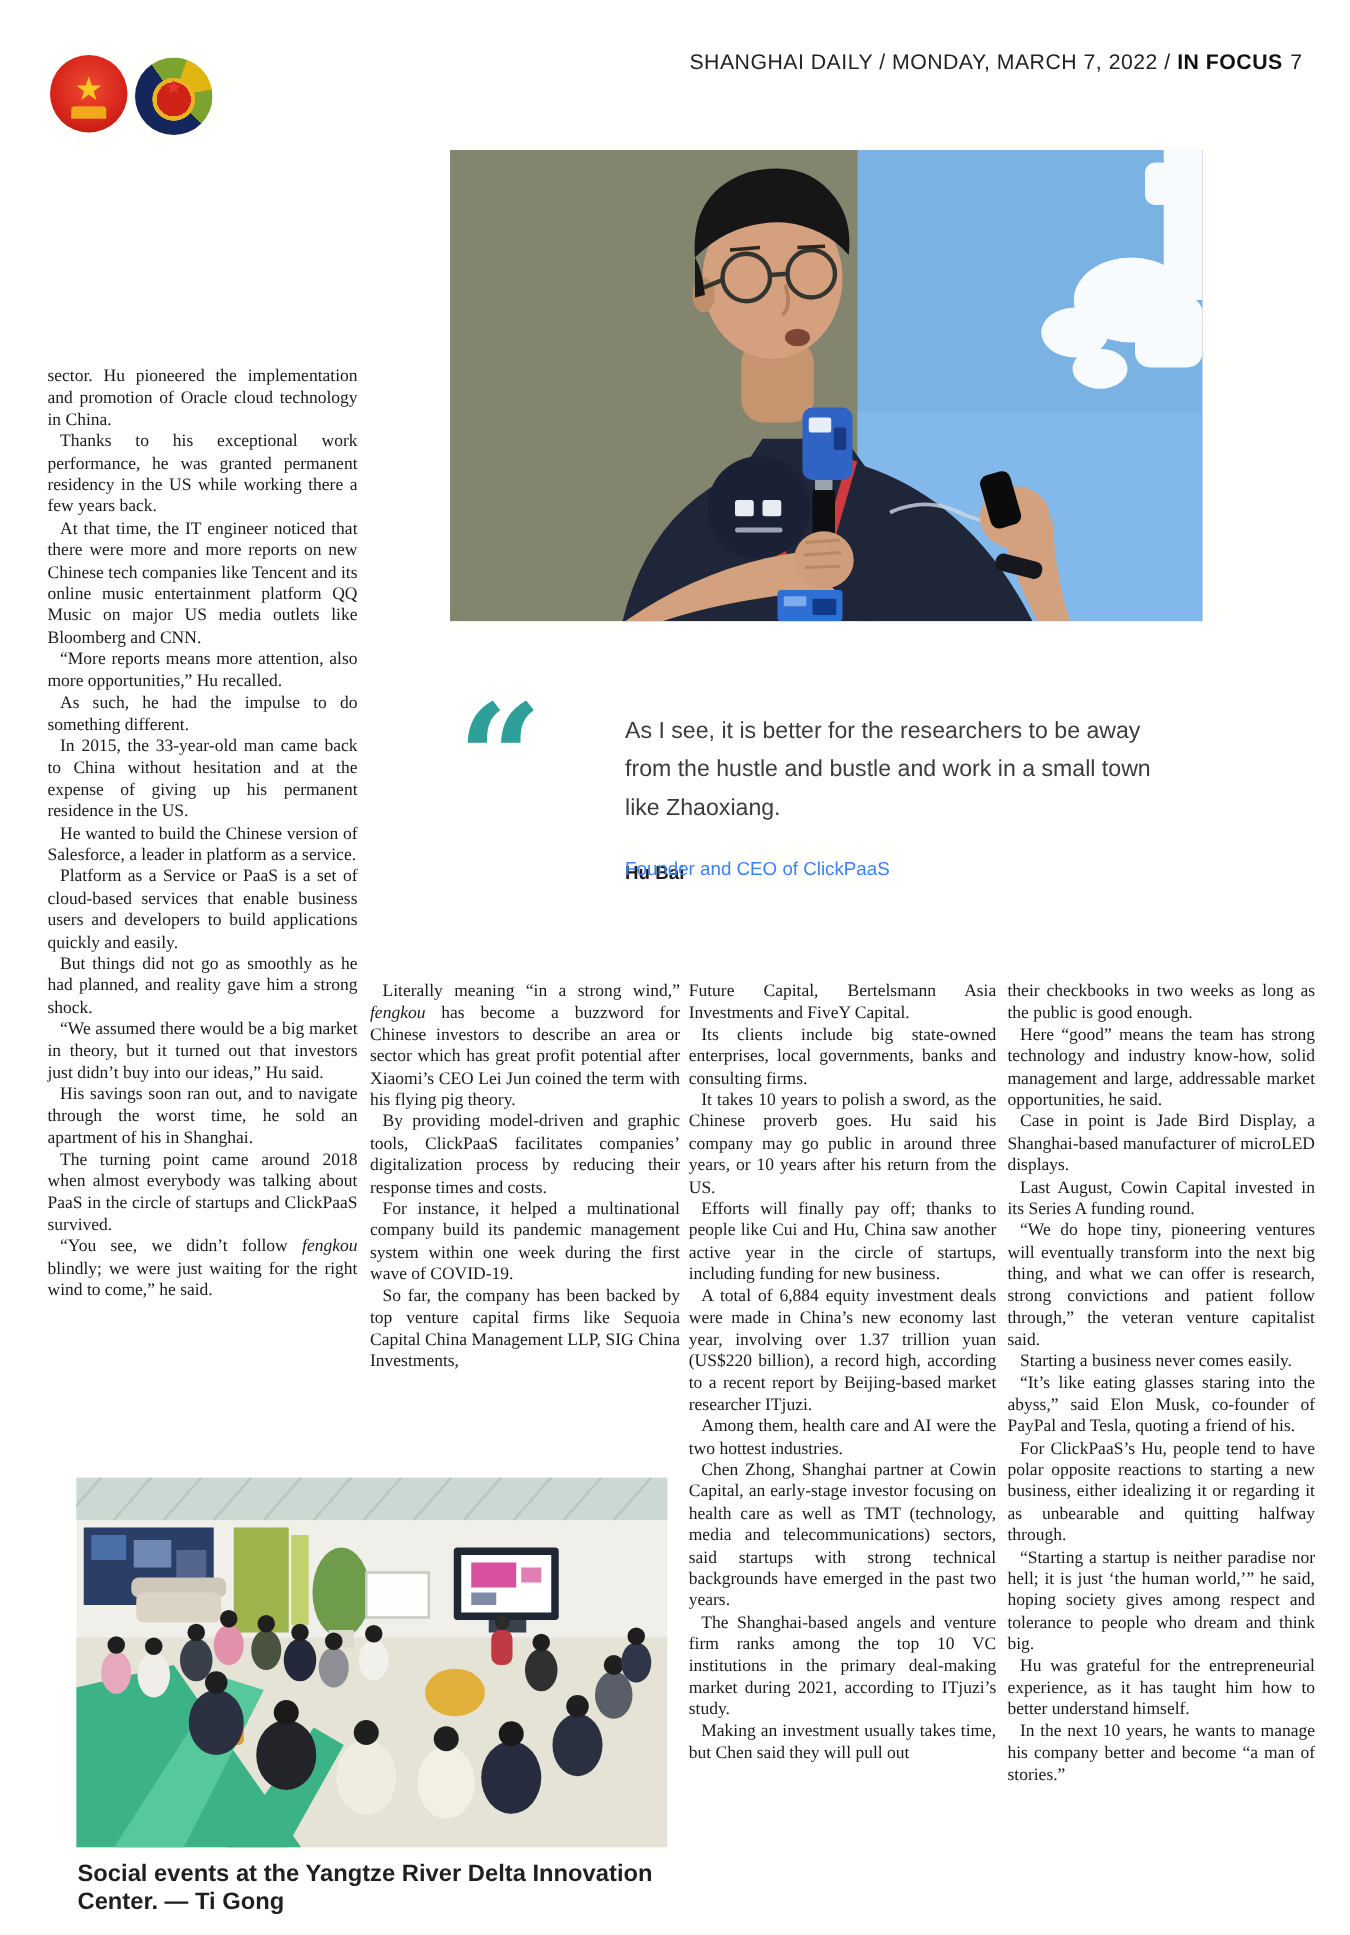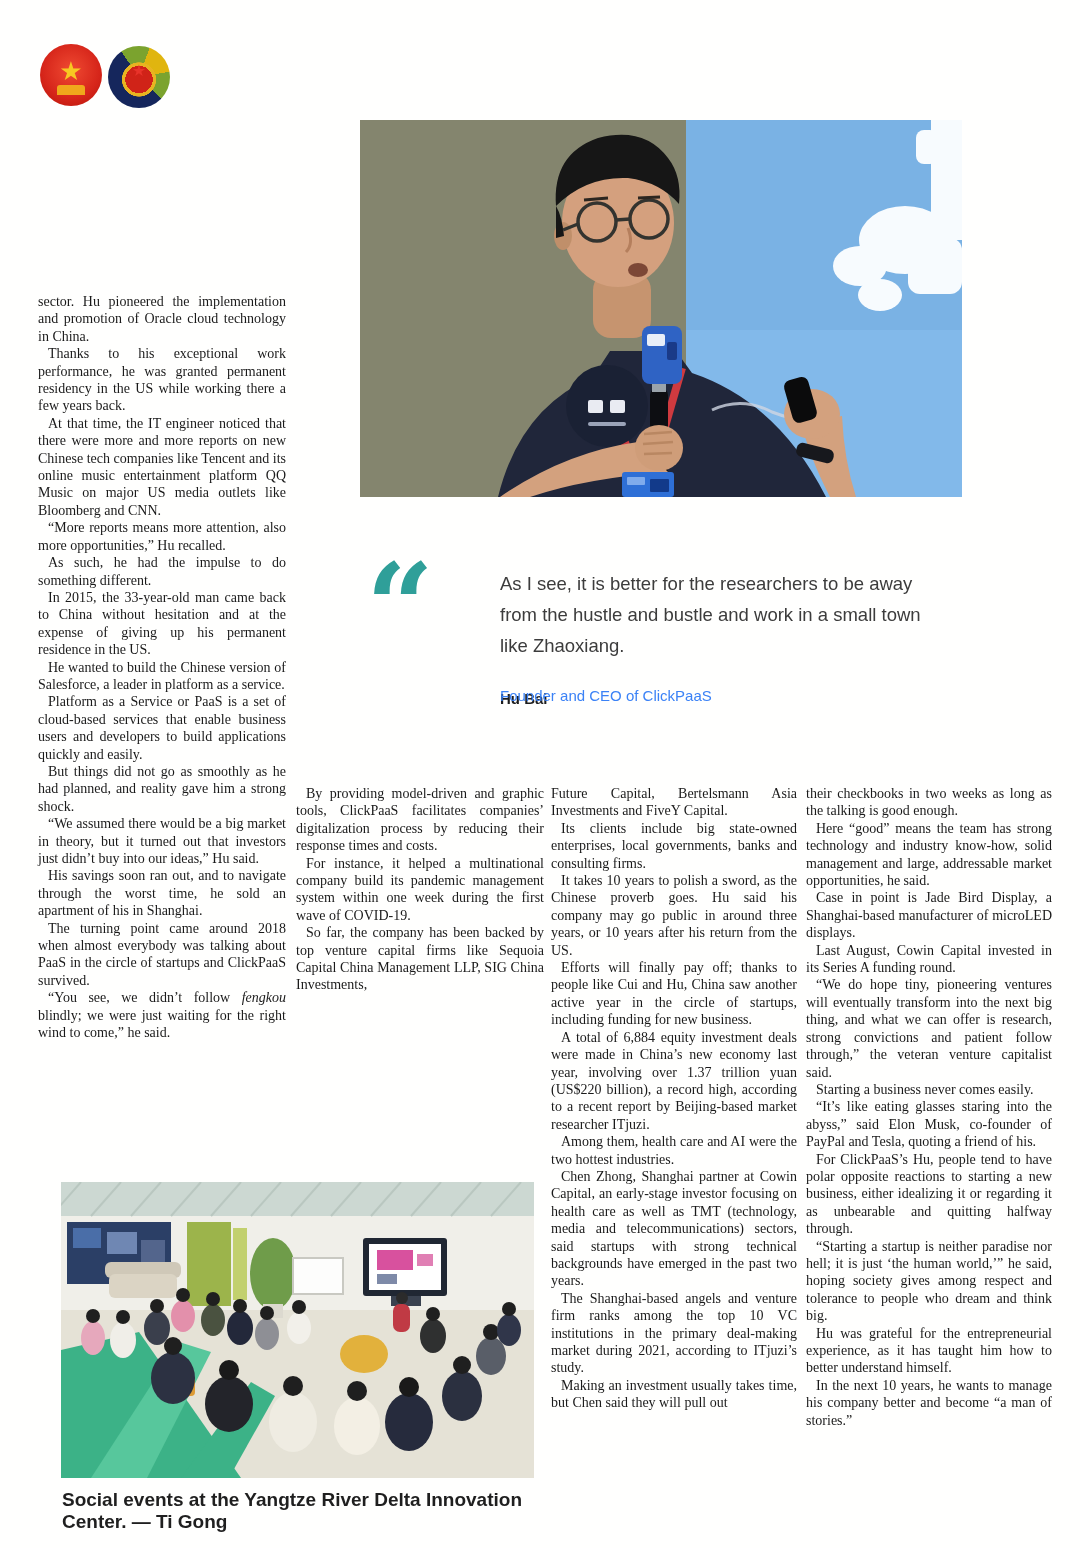--- a/index.html
+++ b/index.html
@@ -57,20 +57,21 @@
 
   
   .caption{position:absolute;left:62px;top:1489px;width:480px;
            font-family:"Liberation Sans",sans-serif;font-weight:bold;font-size:19px;color:#1f1f1f;}
 </style>
 </head>
 <body>
 
 <div class="page">
 
+  <div class="masthead"><span>SHANGHAI DAILY / MONDAY, MARCH 7, 2022 / </span><span class="mast-bold">IN FOCUS</span><span class="mast-num">7</span></div>
 
   <div class="emblem emblem-national">
     <span class="star">★</span>
   </div>
   <div class="emblem emblem-cppcc">
     <span class="star">★</span>
   </div>
 
   <div class="main-photo" title="Hu Bai speaking on stage with a microphone, wearing a dark T-shirt and red lanyard">
     <svg viewBox="0 0 602 377" preserveAspectRatio="none">
@@ -157,37 +158,38 @@
       <p>In 2015, the 33-year-old man came back to China without hesitation and at the expense of giving up his permanent residence in the US.</p>
       <p>He wanted to build the Chinese version of Salesforce, a leader in platform as a service.</p>
       <p>Platform as a Service or PaaS is a set of cloud-based services that enable business users and developers to build applications quickly and easily.</p>
       <p>But things did not go as smoothly as he had planned, and reality gave him a strong shock.</p>
       <p>“We assumed there would be a big market in theory, but it turned out that investors just didn’t buy into our ideas,” Hu said.</p>
       <p>His savings soon ran out, and to navigate through the worst time, he sold an apartment of his in Shanghai.</p>
       <p>The turning point came around 2018 when almost everybody was talking about PaaS in the circle of startups and ClickPaaS survived.</p>
       <p>“You see, we didn’t follow <i>fengkou</i> blindly; we were just waiting for the right wind to come,” he said.</p>
     </div>
   <div class="col col2">
+      <p>Literally meaning “in a strong wind,” <i>fengkou</i> has become a buzzword for Chinese investors to describe an area or sector which has great profit potential after Xiaomi’s CEO Lei Jun coined the term with his flying pig theory.</p>
       <p>By providing model-driven and graphic tools, ClickPaaS facilitates companies’ digitalization process by reducing their response times and costs.</p>
       <p>For instance, it helped a multinational company build its pandemic management system within one week during the first wave of COVID-19.</p>
       <p>So far, the company has been backed by top venture capital firms like Sequoia Capital China Management LLP, SIG China Investments,</p>
     </div>
   <div class="col col3">
       <p class="cont">Future Capital, Bertelsmann Asia Investments and FiveY Capital.</p>
       <p>Its clients include big state-owned enterprises, local governments, banks and consulting firms.</p>
       <p>It takes 10 years to polish a sword, as the Chinese proverb goes. Hu said his company may go public in around three years, or 10 years after his return from the US.</p>
       <p>Efforts will finally pay off; thanks to people like Cui and Hu, China saw another active year in the circle of startups, including funding for new business.</p>
       <p>A total of 6,884 equity investment deals were made in China’s new economy last year, involving over 1.37 trillion yuan (US$220 billion), a record high, according to a recent report by Beijing-based market researcher ITjuzi.</p>
       <p>Among them, health care and AI were the two hottest industries.</p>
       <p>Chen Zhong, Shanghai partner at Cowin Capital, an early-stage investor focusing on health care as well as TMT (technology, media and telecommunications) sectors, said startups with strong technical backgrounds have emerged in the past two years.</p>
       <p>The Shanghai-based angels and venture firm ranks among the top 10 VC institutions in the primary deal-making market during 2021, according to ITjuzi’s study.</p>
       <p>Making an investment usually takes time, but Chen said they will pull out</p>
     </div>
   <div class="col col4">
-      <p class="cont">their checkbooks in two weeks as long as the talking is good enough.</p>
+      <p class="cont">their checkbooks in two weeks as long as the public is good enough.</p>
       <p>Here “good” means the team has strong technology and industry know-how, solid management and large, addressable market opportunities, he said.</p>
       <p>Case in point is Jade Bird Display, a Shanghai-based manufacturer of microLED displays.</p>
       <p>Last August, Cowin Capital invested in its Series A funding round.</p>
       <p>“We do hope tiny, pioneering ventures will eventually transform into the next big thing, and what we can offer is research, strong convictions and patient follow through,” the veteran venture capitalist said.</p>
       <p>Starting a business never comes easily.</p>
       <p>“It’s like eating glasses staring into the abyss,” said Elon Musk, co-founder of PayPal and Tesla, quoting a friend of his.</p>
       <p>For ClickPaaS’s Hu, people tend to have polar opposite reactions to starting a new business, either idealizing it or regarding it as unbearable and quitting halfway through.</p>
       <p>“Starting a startup is neither paradise nor hell; it is just ‘the human world,’” he said, hoping society gives among respect and tolerance to people who dream and think big.</p>
       <p>Hu was grateful for the entrepreneurial experience, as it has taught him how to better understand himself.</p>
       <p>In the next 10 years, he wants to manage his company better and become “a man of stories.”</p>

